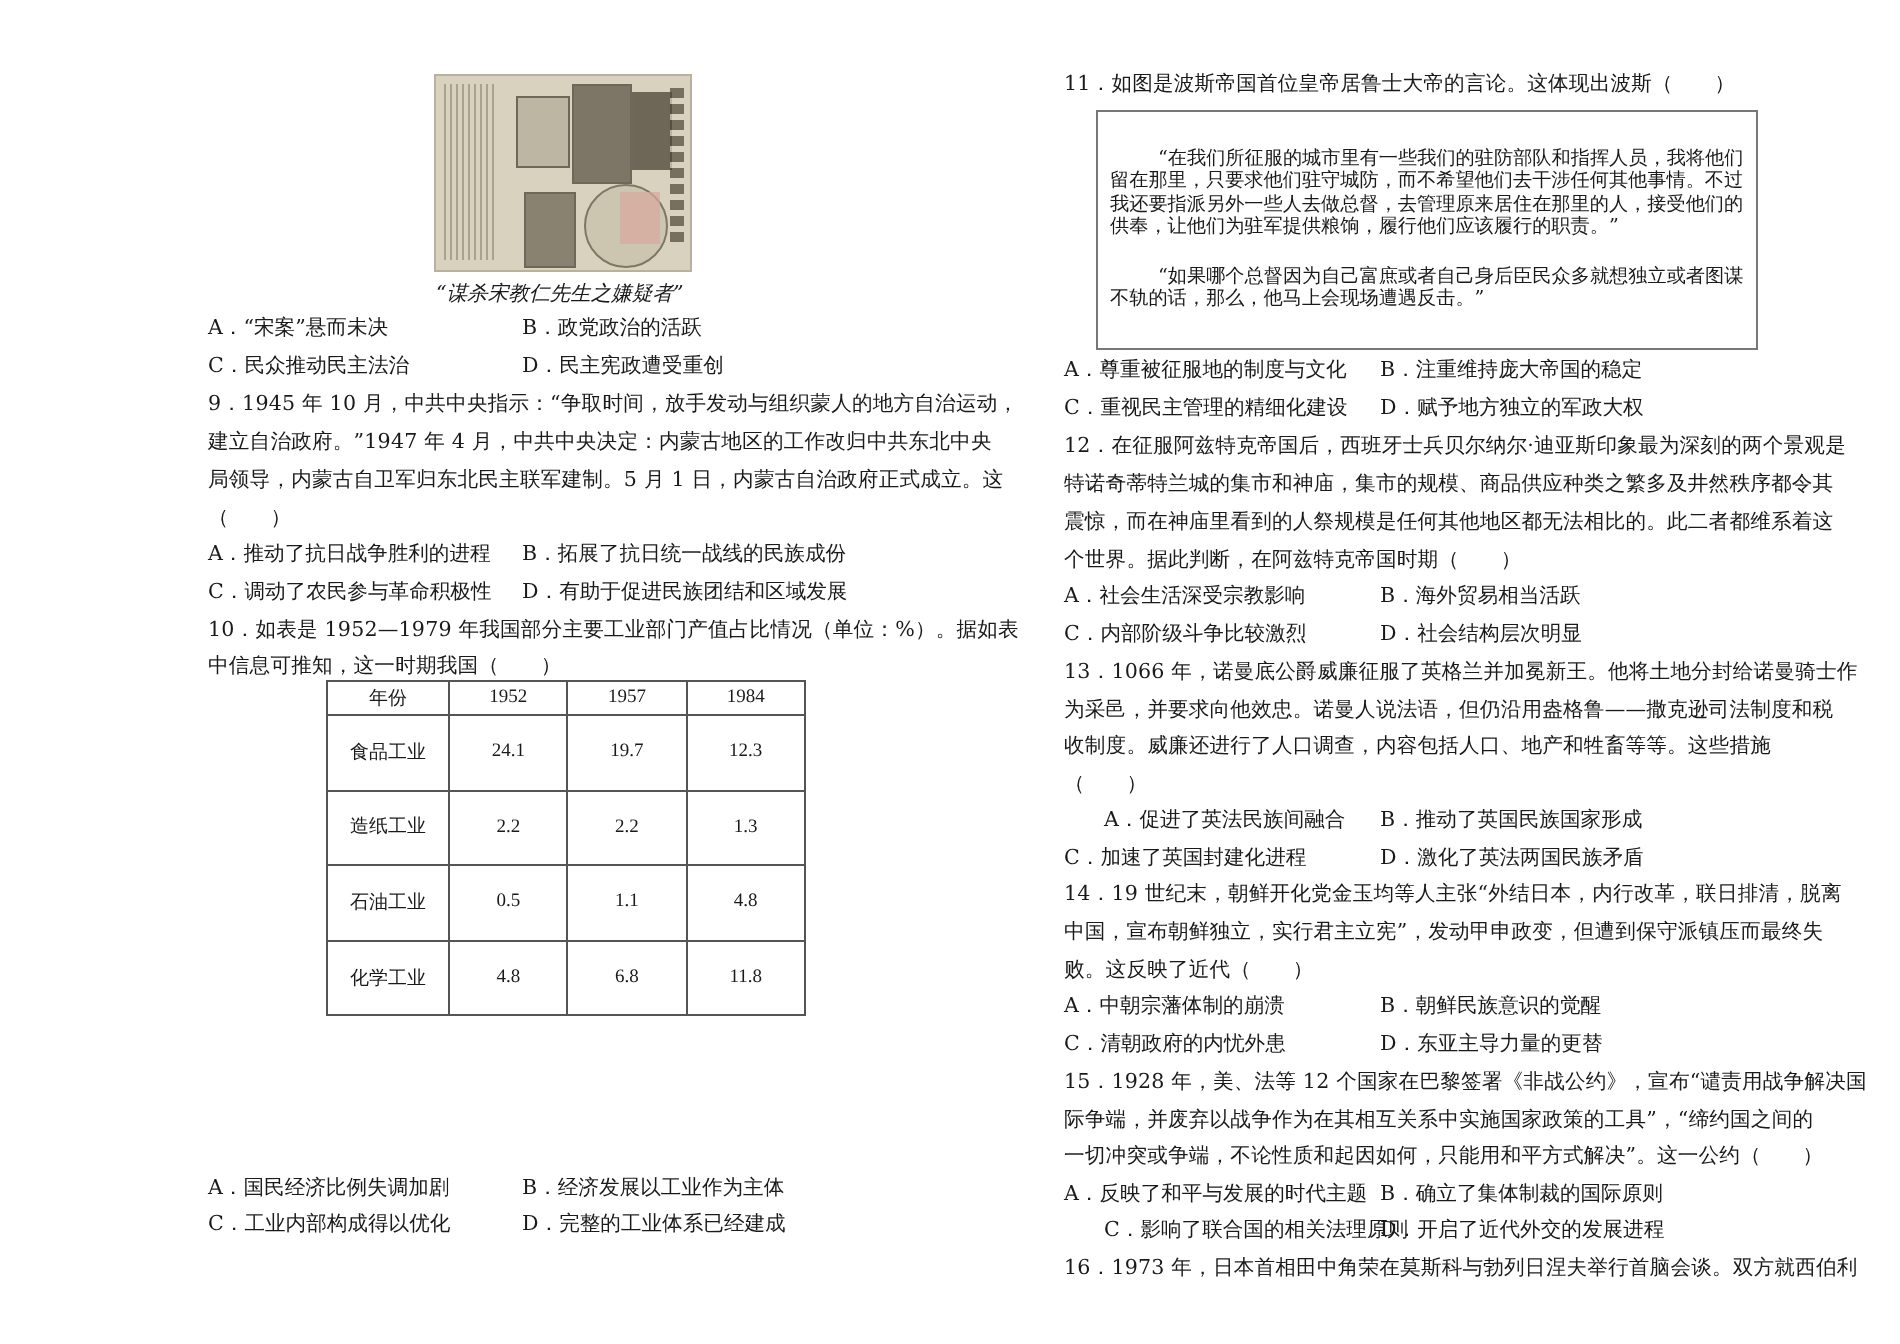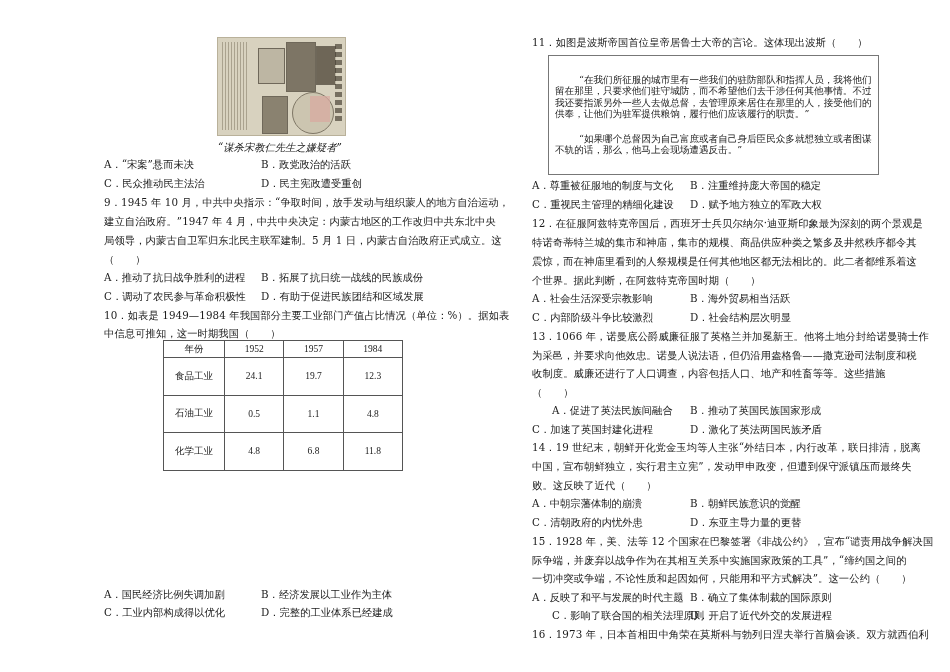--- a/index.html
+++ b/index.html
@@ -71,36 +71,42 @@
 <div class="line" style="left:104px;top:195px">9．1945 年 10 月，中共中央指示：“争取时间，放手发动与组织蒙人的地方自治运动，</div>
 <div class="line" style="left:104px;top:214px">建立自治政府。”1947 年 4 月，中共中央决定：内蒙古地区的工作改归中共东北中央</div>
 <div class="line" style="left:104px;top:233px">局领导，内蒙古自卫军归东北民主联军建制。5 月 1 日，内蒙古自治政府正式成立。这</div>
 <div class="line" style="left:104px;top:252px">（　　）</div>
 
 <div class="opt" style="left:104px;top:270px"><span>A．</span><span>推动了抗日战争胜利的进程</span></div>
 <div class="opt" style="left:261px;top:270px"><span>B．</span><span>拓展了抗日统一战线的民族成份</span></div>
 <div class="opt" style="left:104px;top:289px"><span>C．</span><span>调动了农民参与革命积极性</span></div>
 <div class="opt" style="left:261px;top:289px"><span>D．</span><span>有助于促进民族团结和区域发展</span></div>
 
-<div class="line" style="left:104px;top:308px">10．如表是 1949—1984 年我国部分主要工业部门产值占比情况（单位：%）。据如表</div>
+<div class="line" style="left:104px;top:308px">10．如表是 1952—1979 年我国部分主要工业部门产值占比情况（单位：%）。据如表</div>
 <div class="line" style="left:104px;top:326px">中信息可推知，这一时期我国（　　）</div>
 
 <table class="data">
   <tbody>
       <tr class="head">
     <td class="name">年份</td>
     <td>1952</td>
     <td>1957</td>
     <td>1984</td>
   </tr>
   <tr class="row">
     <td class="name">食品工业</td>
     <td>24.1</td>
     <td>19.7</td>
     <td>12.3</td>
+  </tr>
+  <tr class="row">
+    <td class="name">造纸工业</td>
+    <td>2.2</td>
+    <td>2.2</td>
+    <td>1.3</td>
   </tr>
   <tr class="row">
     <td class="name">石油工业</td>
     <td>0.5</td>
     <td>1.1</td>
     <td>4.8</td>
   </tr>
   <tr class="row">
     <td class="name">化学工业</td>
     <td>4.8</td>

